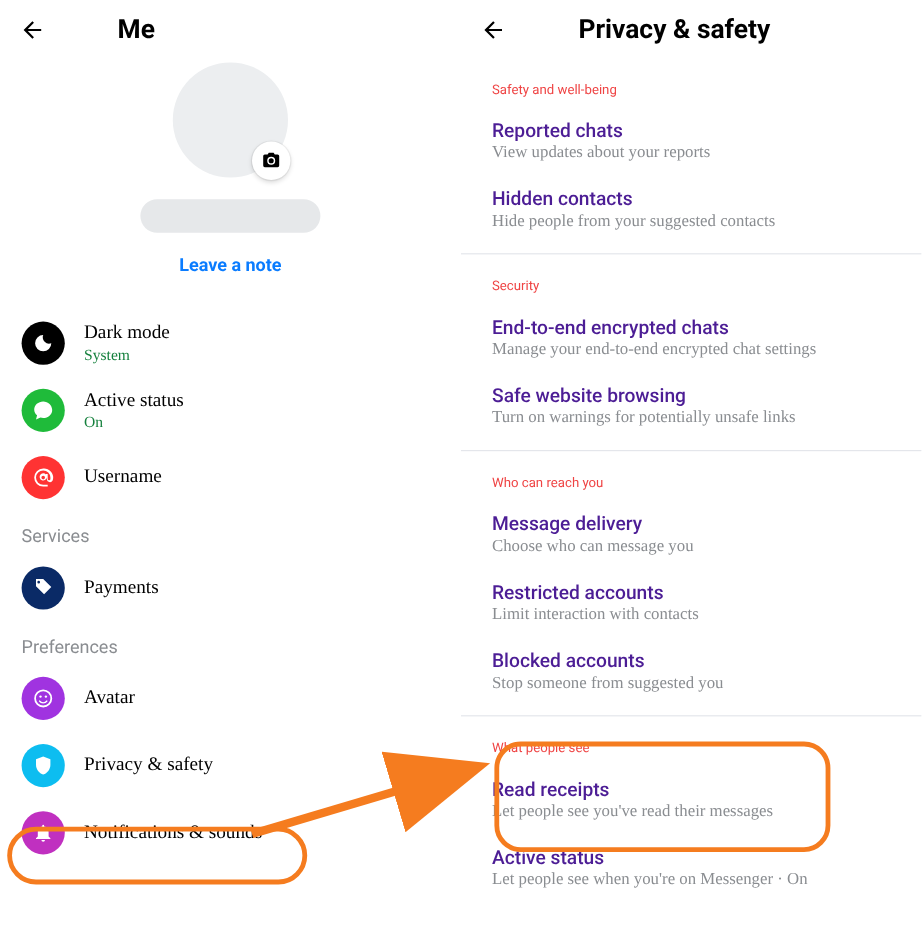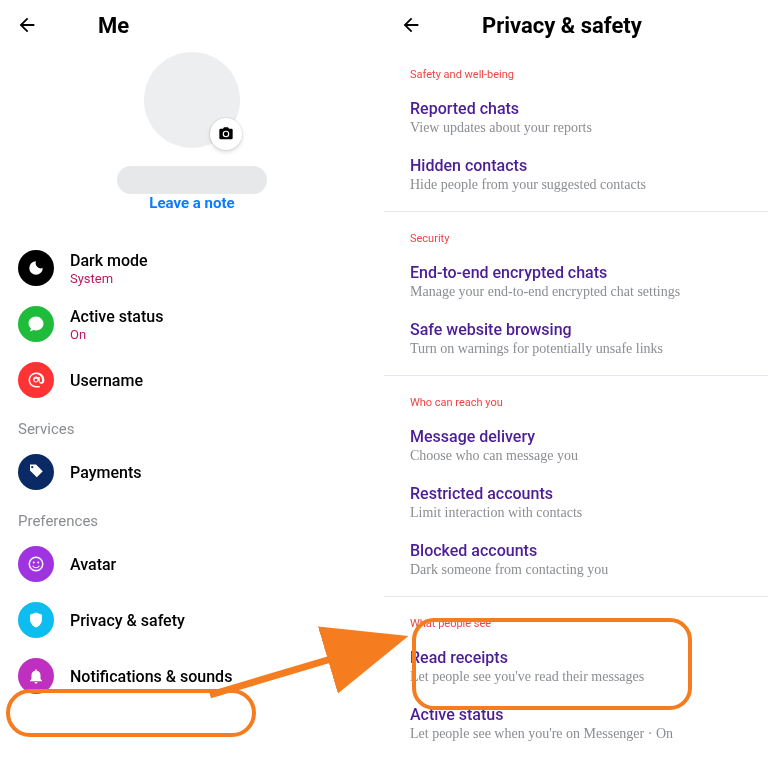--- a/index.html
+++ b/index.html
@@ -64,50 +64,51 @@
     display: flex; align-items: center; justify-content: center;
   }
   .camera-badge svg { width: 16px; height: 16px; }
   .note-pill {
     margin-top: 18px;
     width: 150px; height: 28px;
     border-radius: 16px;
     background: #e6e8ea;
   }
   .leave-note {
-    margin-top: 0;
+    margin-top: 18px;
     font-size: 15px;
     font-weight: 700;
     color: #0a7cff;
     cursor: pointer;
     text-align: center;
   }
   .settings-list { padding-top: 20px; }
   .section-label {
     font-size: 15px;
     color: #8a8d91;
     padding: 12px 18px 6px 18px;
   }
   .row {
     display: flex;
     align-items: center;
     padding: 10px 18px;
     cursor: pointer;
+    font-family: Liberation Serif, serif;
   }
   .row .icon-circle {
     width: 36px; height: 36px;
     border-radius: 50%;
     display: flex; align-items: center; justify-content: center;
     flex-shrink: 0;
     margin-right: 16px;
   }
   .icon-circle svg { width: 18px; height: 18px; fill: #fff; }
   .row-text { display: flex; flex-direction: column; }
   .row-title { font-size: 16px; color: #000; font-weight: 500; }
-  .row-sub { font-size: 13px; color: #be185d; margin-top: 1px; }
+  .row-sub { font-size: 13px; color: #15803d; margin-top: 1px; }
   .ic-black { background: #000; }
   .ic-green { background: #1fbb3a; }
   .ic-red { background: #f33; }
   .ic-green2 { background: #25b33a; }
   .ic-navy { background: #0a2a66; }
   .ic-purple { background: #a033e0; }
   .ic-cyan { background: #0dbdf0; }
   .ic-magenta { background: #c030c0; }
   
   .section-header {
@@ -302,21 +303,21 @@
     <div class="setting-item">
       <div class="setting-title">Message delivery</div>
       <div class="setting-desc">Choose who can message you</div>
     </div>
     <div class="setting-item">
       <div class="setting-title">Restricted accounts</div>
       <div class="setting-desc">Limit interaction with contacts</div>
     </div>
     <div class="setting-item">
       <div class="setting-title">Blocked accounts</div>
-      <div class="setting-desc">Dark someone from contacting you</div>
+      <div class="setting-desc">Stop someone from suggested you</div>
     </div>
     <div class="divider"></div>
 
     <div class="section-header">What people see</div>
     <div class="setting-item">
       <div class="setting-title">Read receipts</div>
       <div class="setting-desc">Let people see you've read their messages</div>
     </div>
     <div class="setting-item">
       <div class="setting-title">Active status</div>

